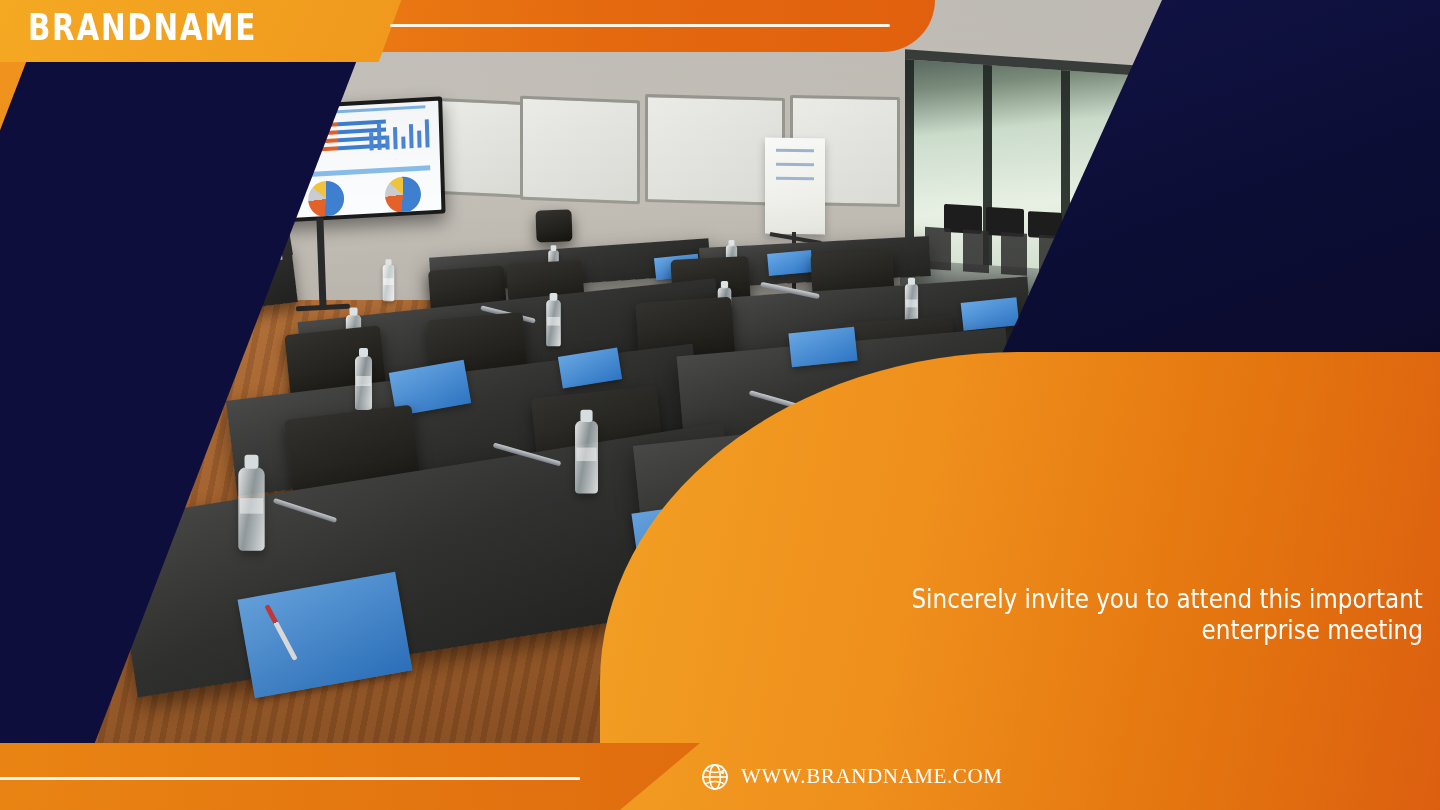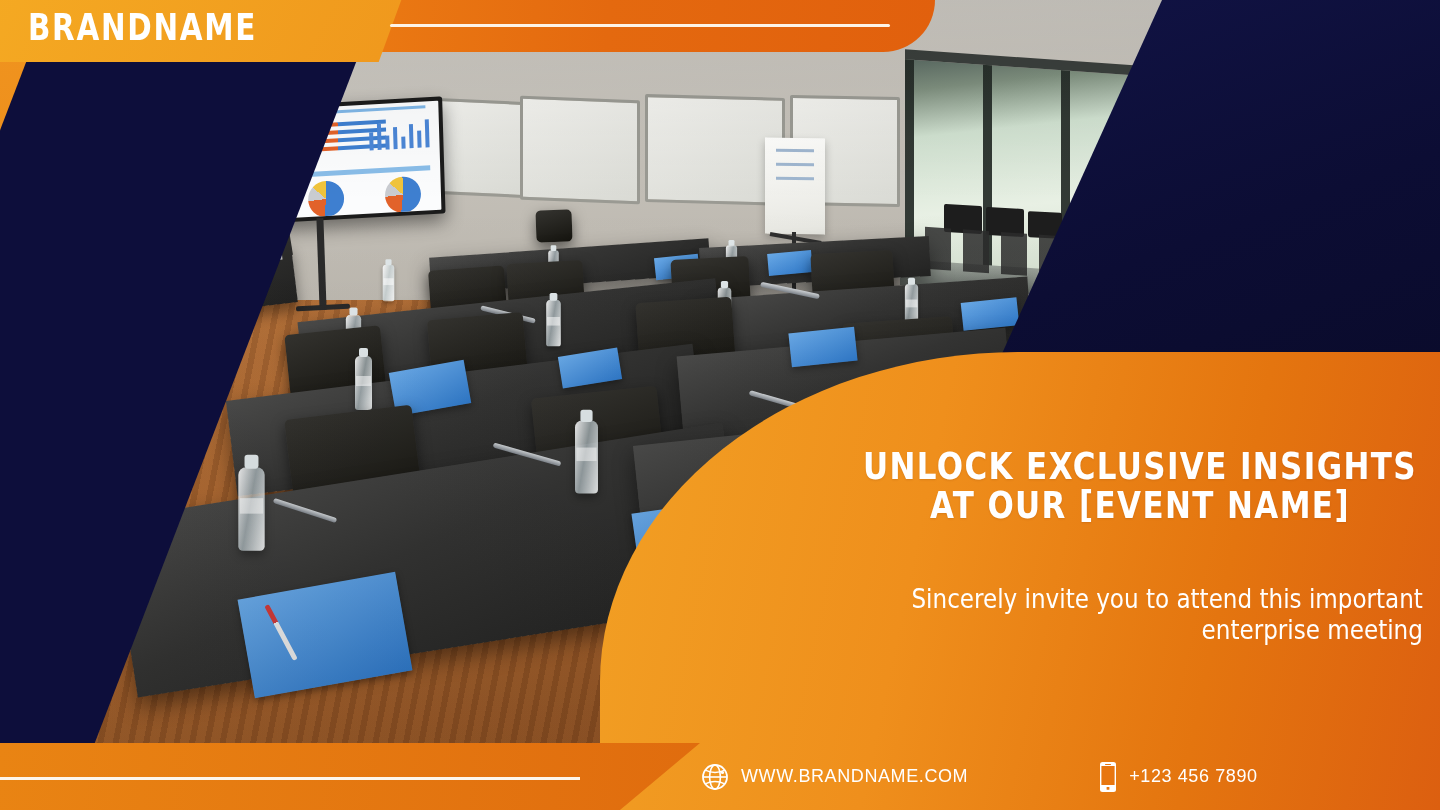--- a/index.html
+++ b/index.html
@@ -219,22 +219,22 @@
      transform:scaleX(.95); transform-origin:right center; }
 
   
   .foot-dark { left:0; top:743px; width:700px; height:67px;
      background:linear-gradient(95deg,#e98413,#e06c0e);
      clip-path:polygon(0 0, 700px 0, 620px 67px, 0 67px); }
   .foot-rule { left:0; top:777px; width:580px; height:3px; background:#fdf6ec; }
   .foot-items { position:absolute; left:690px; top:743px; width:750px; height:67px;
      display:flex; align-items:center; }
   .fitem { display:flex; align-items:center; gap:11px; color:#fff; }
-  .fitem .ftxt { font-size:18px; letter-spacing:.6px;
-     font-family:Liberation Sans, sans-serif; }
+  .fitem .ftxt { font-size:21px; letter-spacing:.6px;
+     font-family:Liberation Serif, serif; }
   .fweb { margin-left:10px; }
   .fphone { margin-left:130px; }
   .ico { display:inline-block; line-height:0; }
 </style>
 </head>
 <body>
 
 <div class="stage">
 
   <div class="photo">
@@ -359,24 +359,20 @@
 
     <div class="photo-dim"></div>
   </div>
 
   <div class="ov band-orange"></div>
   <div class="ov band-navy"></div>
 
   <div class="ov navy-panel"></div>
 
   <div class="ov orange-panel"></div>
-  <div class="head2">
-    <span>UNLOCK EXCLUSIVE INSIGHTS</span>
-    <span>AT OUR  [EVENT NAME]</span>
-  </div>
   <div class="sub">
     <div>Sincerely invite you to attend this important</div>
     <div>enterprise meeting</div>
   </div>
 
   <div class="ov hdr-dark"></div>
   <div class="ov hdr-light"></div>
   <div class="ov hdr-rule"></div>
   <div class="ov brand">BRANDNAME</div>
 
@@ -390,26 +386,15 @@
           <circle cx="15" cy="15" r="12" fill="none" stroke="#fff" stroke-width="1.8"></circle>
           <ellipse cx="15" cy="15" rx="5.4" ry="12" fill="none" stroke="#fff" stroke-width="1.6"></ellipse>
           <line x1="3" y1="15" x2="27" y2="15" stroke="#fff" stroke-width="1.6"></line>
           <path d="M5.3 8.2 Q15 13 24.7 8.2" fill="none" stroke="#fff" stroke-width="1.5"></path>
           <path d="M5.3 21.8 Q15 17 24.7 21.8" fill="none" stroke="#fff" stroke-width="1.5"></path>
           <circle cx="22.5" cy="10.5" r="1.6" fill="#fff"></circle>
         </svg>
       </span>
       <span class="ftxt">WWW.BRANDNAME.COM</span>
     </div>
-    <div class="fitem fphone">
-      <span class="ico">
-        <svg width="20" height="32" viewBox="0 0 20 32">
-          <rect x="2" y="1" width="16" height="30" rx="2.5" fill="#fff"></rect>
-          <rect x="3.4" y="5" width="13.2" height="19" fill="#e8760f"></rect>
-          <rect x="7" y="3" width="6" height="1" rx="0.5" fill="#e8760f"></rect>
-          <rect x="8.6" y="26" width="2.8" height="2.8" rx="0.6" fill="#e8760f"></rect>
-        </svg>
-      </span>
-      <span class="ftxt">+123 456 7890</span>
-    </div>
   </div>
 
 </div>
 
 </body></html>

